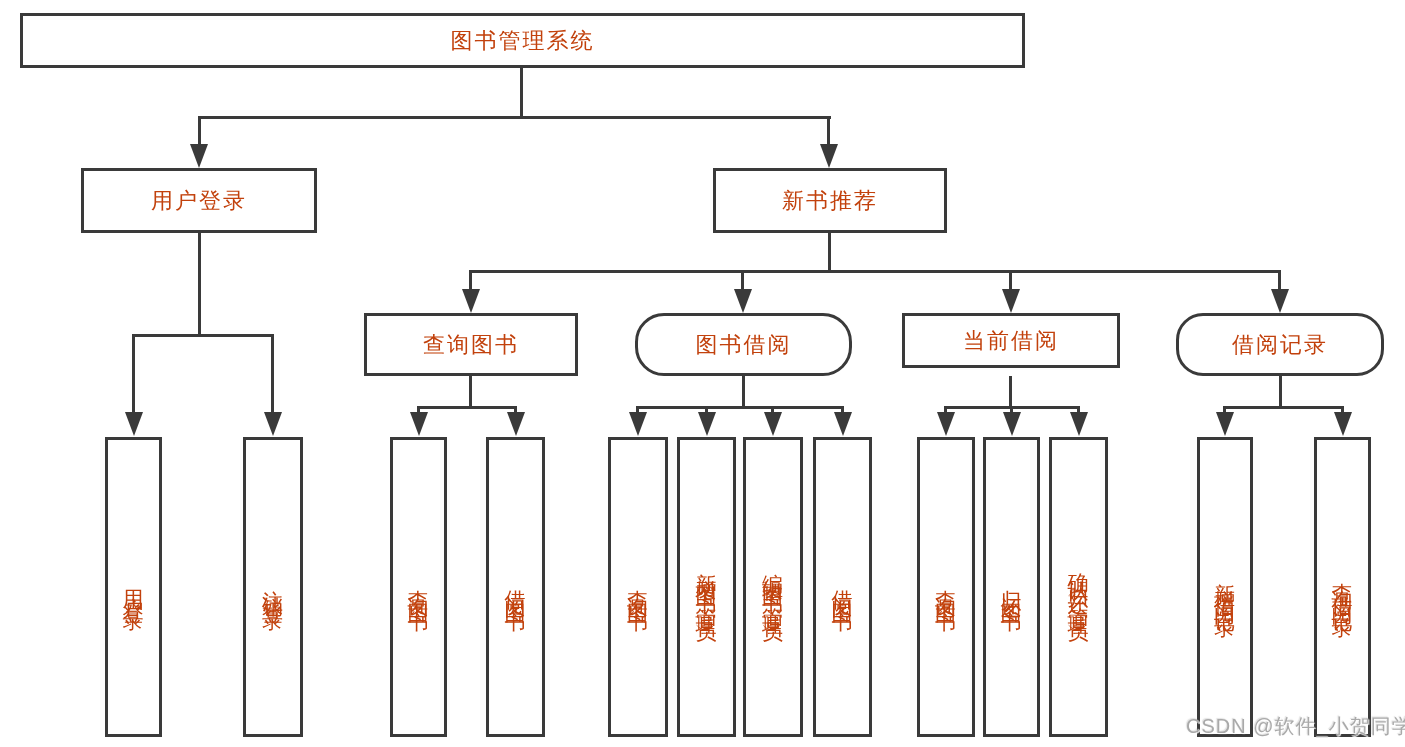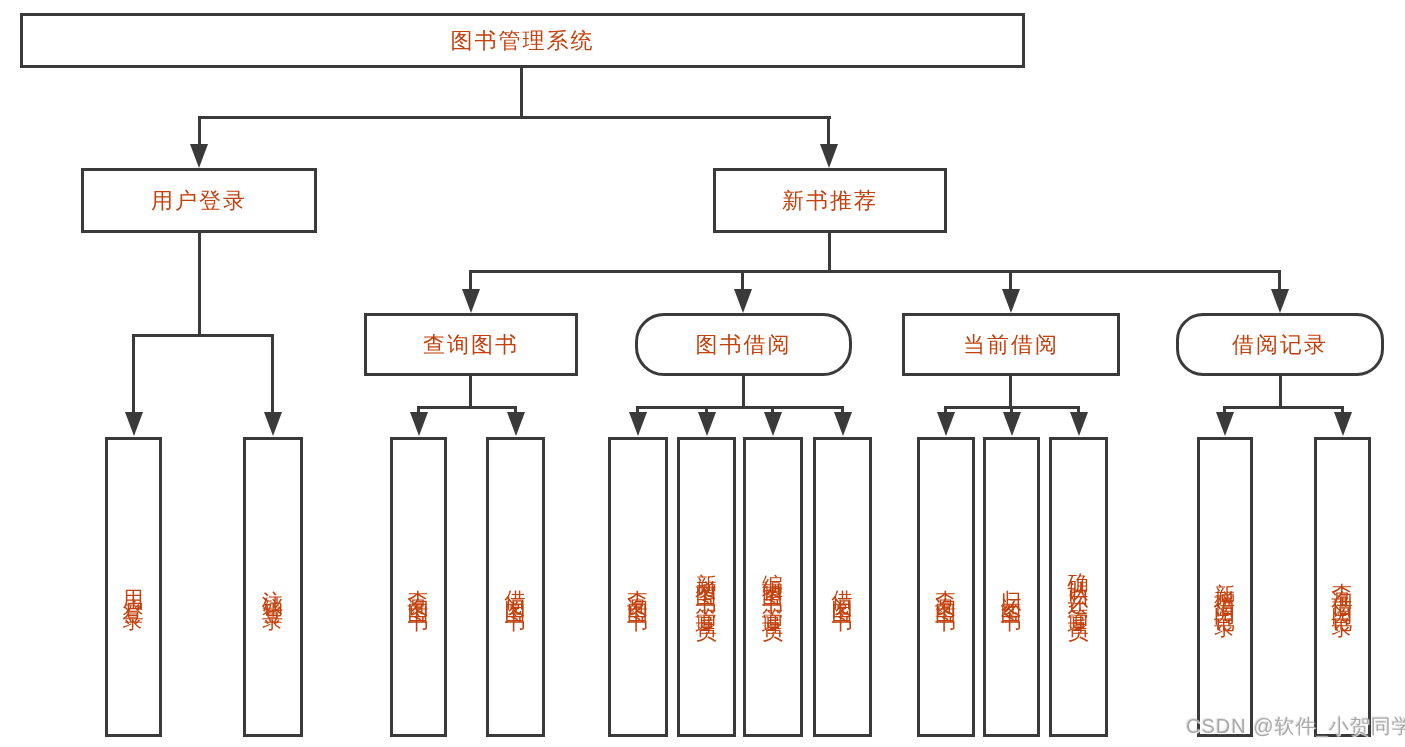--- a/index.html
+++ b/index.html
@@ -71,21 +71,21 @@
   <div class="ah" style="left:1002px;top:289px;"></div>
   <div class="vl" style="left:1278px;top:270px;height:22px;"></div>
   <div class="ah" style="left:1271px;top:289px;"></div>
 
   <div class="box hbox" style="left:364px;top:313px;width:214px;height:63px;">
     <span>查询图书</span>
   </div>
   <div class="box hbox" style="left:635px;top:313px;width:217px;height:63px;border-radius:29px;">
     <span>图书借阅</span>
   </div>
-  <div class="box hbox" style="left:902px;top:313px;width:218px;height:63px;">
+  <div class="box hbox" style="left:902px;top:313px;width:218px;height:55px;">
     <span>当前借阅</span>
   </div>
   <div class="box hbox" style="left:1176px;top:313px;width:208px;height:63px;border-radius:27px;">
     <span>借阅记录</span>
   </div>
 
   <div class="vl" style="left:469px;top:376px;height:32px;"></div>
   <div class="hl" style="left:417px;top:406px;width:100px;"></div>
   <div class="vl" style="left:417px;top:406px;height:9px;"></div>
   <div class="ah" style="left:410px;top:412px;"></div>

